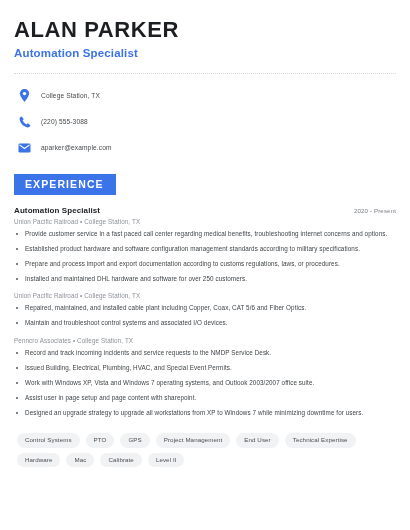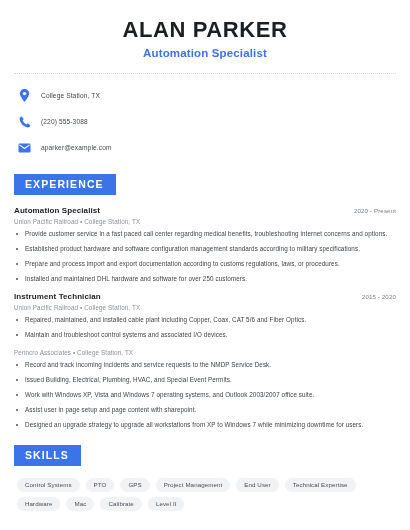--- a/index.html
+++ b/index.html
@@ -21,21 +21,21 @@
     height: 530px;
     background: #ffffff;
     padding: 0 14px;
     overflow: hidden;
     position: relative;
   }
 
   
   .header {
     padding-top: 17px;
-    text-align: center;
+    text-align: left;
   }
 
   .full-name {
     font-size: 22px;
     font-weight: bold;
     letter-spacing: 0.6px;
     color: #1c1f22;
     line-height: 1.15;
   }
 
@@ -233,24 +233,20 @@
         <div class="job-org">Union Pacific Railroad  •  College Station, TX</div>
         <ul class="bullets">
           <li>Provide customer service in a fast paced call center regarding medical benefits, troubleshooting internet concerns and options.</li>
           <li>Established product hardware and software configuration management standards according to military specifications.</li>
           <li>Prepare and process import and export documentation according to customs regulations, laws, or procedures.</li>
           <li>Installed and maintained DHL hardware and software for over 250 customers.</li>
         </ul>
       </div>
 
       <div class="job">
-        <div class="job-head">
-          <span class="job-role">Instrument Technician</span>
-          <span class="job-dates">2015 - 2020</span>
-        </div>
         <div class="job-org">Union Pacific Railroad  •  College Station, TX</div>
         <ul class="bullets">
           <li>Repaired, maintained, and installed cable plant including Copper, Coax, CAT 5/6 and Fiber Optics.</li>
           <li>Maintain and troubleshoot control systems and associated I/O devices.</li>
         </ul>
       </div>
 
       <div class="job">
         <div class="job-org">Penncro Associates  •  College Station, TX</div>
         <ul class="bullets">
@@ -259,21 +255,20 @@
           <li>Work with Windows XP, Vista and Windows 7 operating systems, and Outlook 2003/2007 office suite.</li>
           <li>Assist user in page setup and page content with sharepoint.</li>
           <li>Designed an upgrade strategy to upgrade all workstations from XP to Windows 7 while minimizing downtime for users.</li>
         </ul>
       </div>
 
     </div>
   </div>
 
   <div class="section">
-    <div class="section-chip">SKILLS</div>
 
     <div class="skills-wrap">
       <span class="skill-tag">Control Systems</span>
       <span class="skill-tag">PTO</span>
       <span class="skill-tag">GPS</span>
       <span class="skill-tag">Project Management</span>
       <span class="skill-tag">End User</span>
       <span class="skill-tag">Technical Expertise</span>
       <span class="skill-tag">Hardware</span>
       <span class="skill-tag">Mac</span>

